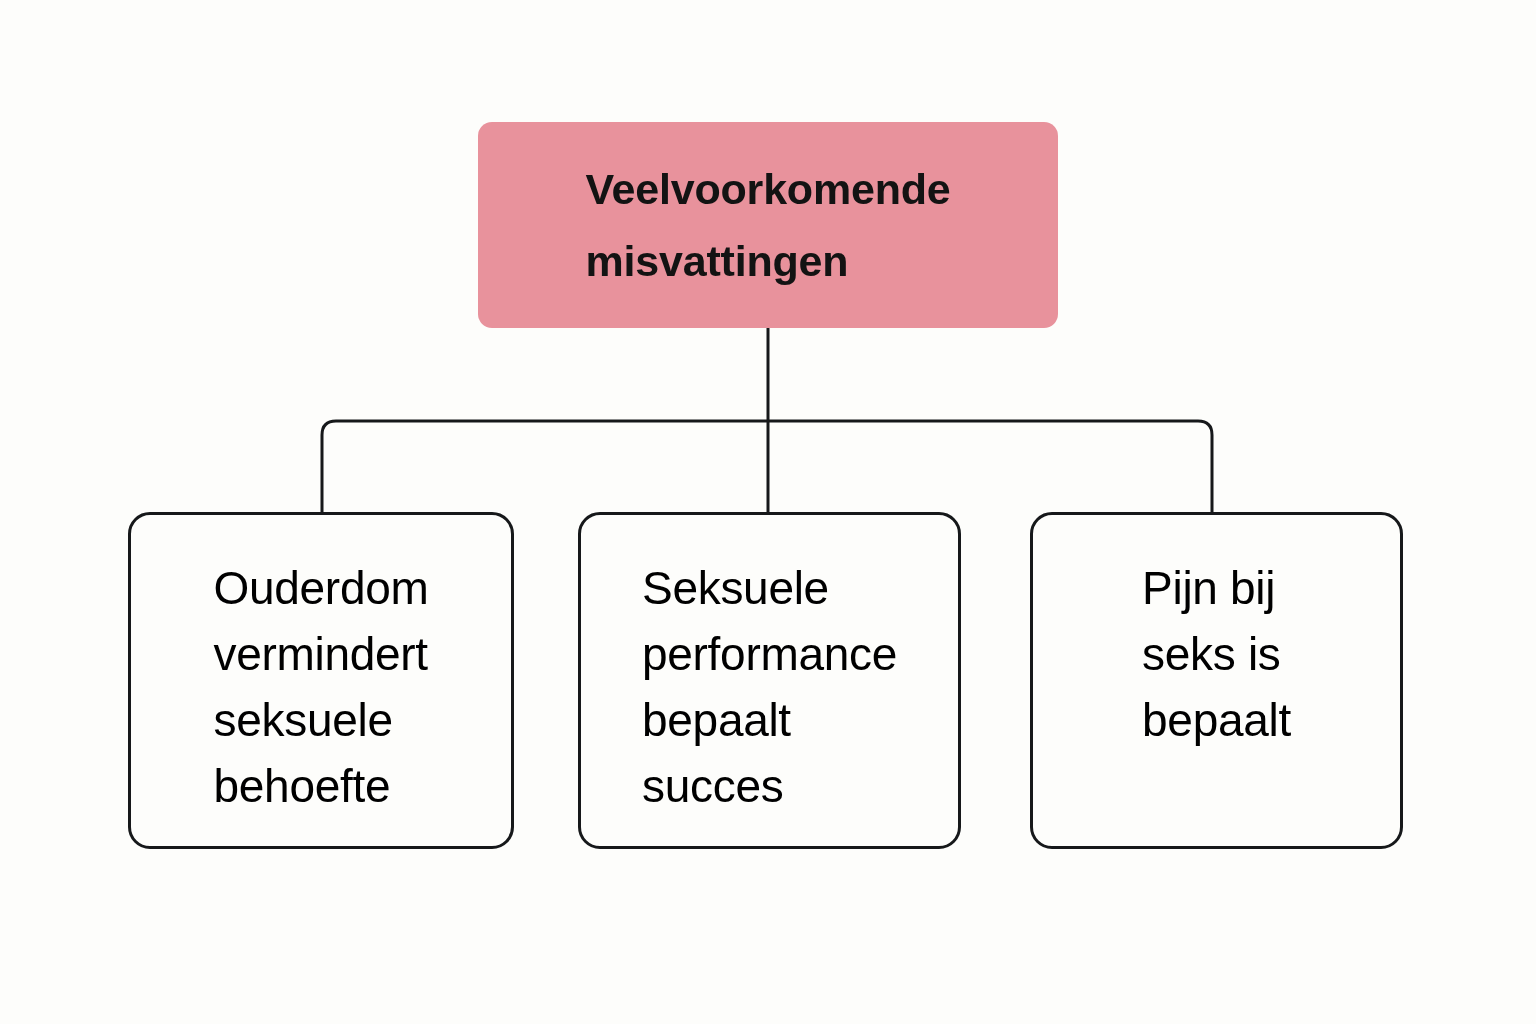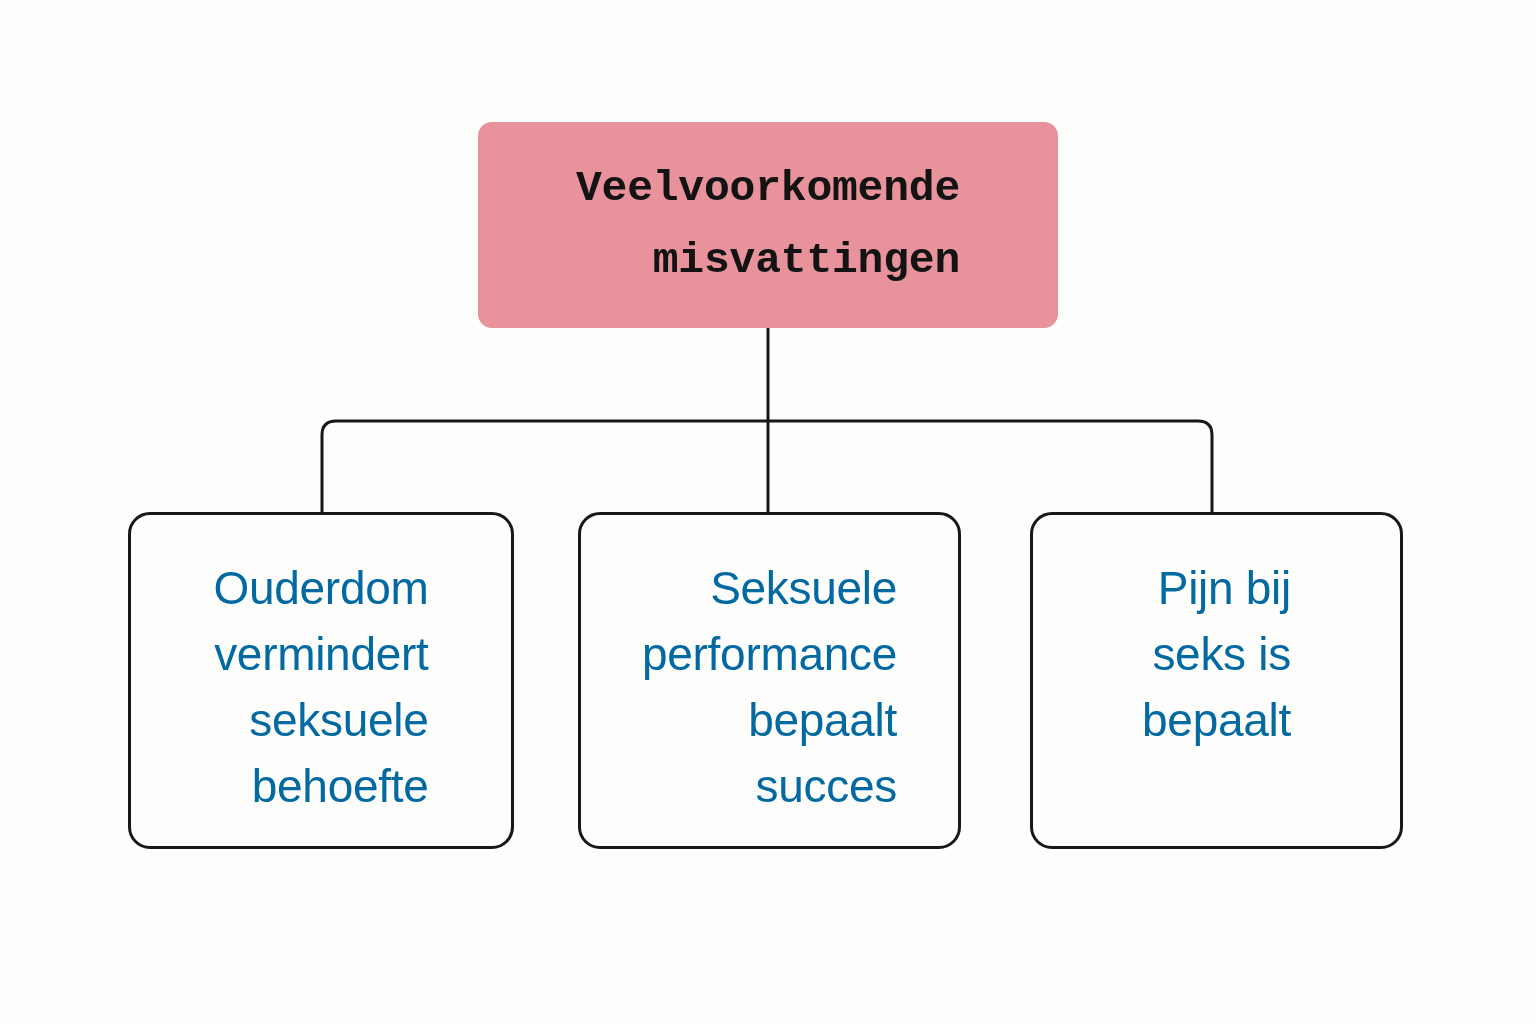--- a/index.html
+++ b/index.html
@@ -45,44 +45,43 @@
     align-items: center;
     justify-content: center;
     box-sizing: border-box;
     padding: 0 26px;
   }
   #root-node .node-text {
     font-size: 43px;
     font-weight: 700;
     line-height: 72px;
     color: #131313;
-    text-align: right;
+    text-align: left;
     letter-spacing: -0.2px;
     white-space: pre-line;
-    font-family: Liberation Mono, monospace;
   }
 
   
   .child-node {
     position: absolute;
     background: #fdfdfb;
     border: 3px solid #16181a;
     border-radius: 22px;
     box-sizing: border-box;
     display: flex;
     align-items: flex-start;
     justify-content: center;
     padding: 40px 18px 0 18px;
   }
   .child-node .node-text {
     font-size: 46px;
     font-weight: 400;
     line-height: 66px;
-    color: #0369a1;
-    text-align: right;
+    color: #000000;
+    text-align: left;
     letter-spacing: -0.3px;
     white-space: pre-line;
   }
 
   #child-node-0 { left: 128px;  top: 512px; width: 386px; height: 337px; }
   #child-node-1 { left: 578px;  top: 512px; width: 383px; height: 337px; }
   #child-node-2 { left: 1030px; top: 512px; width: 373px; height: 337px; }
 </style>
 </head>
 <body>

